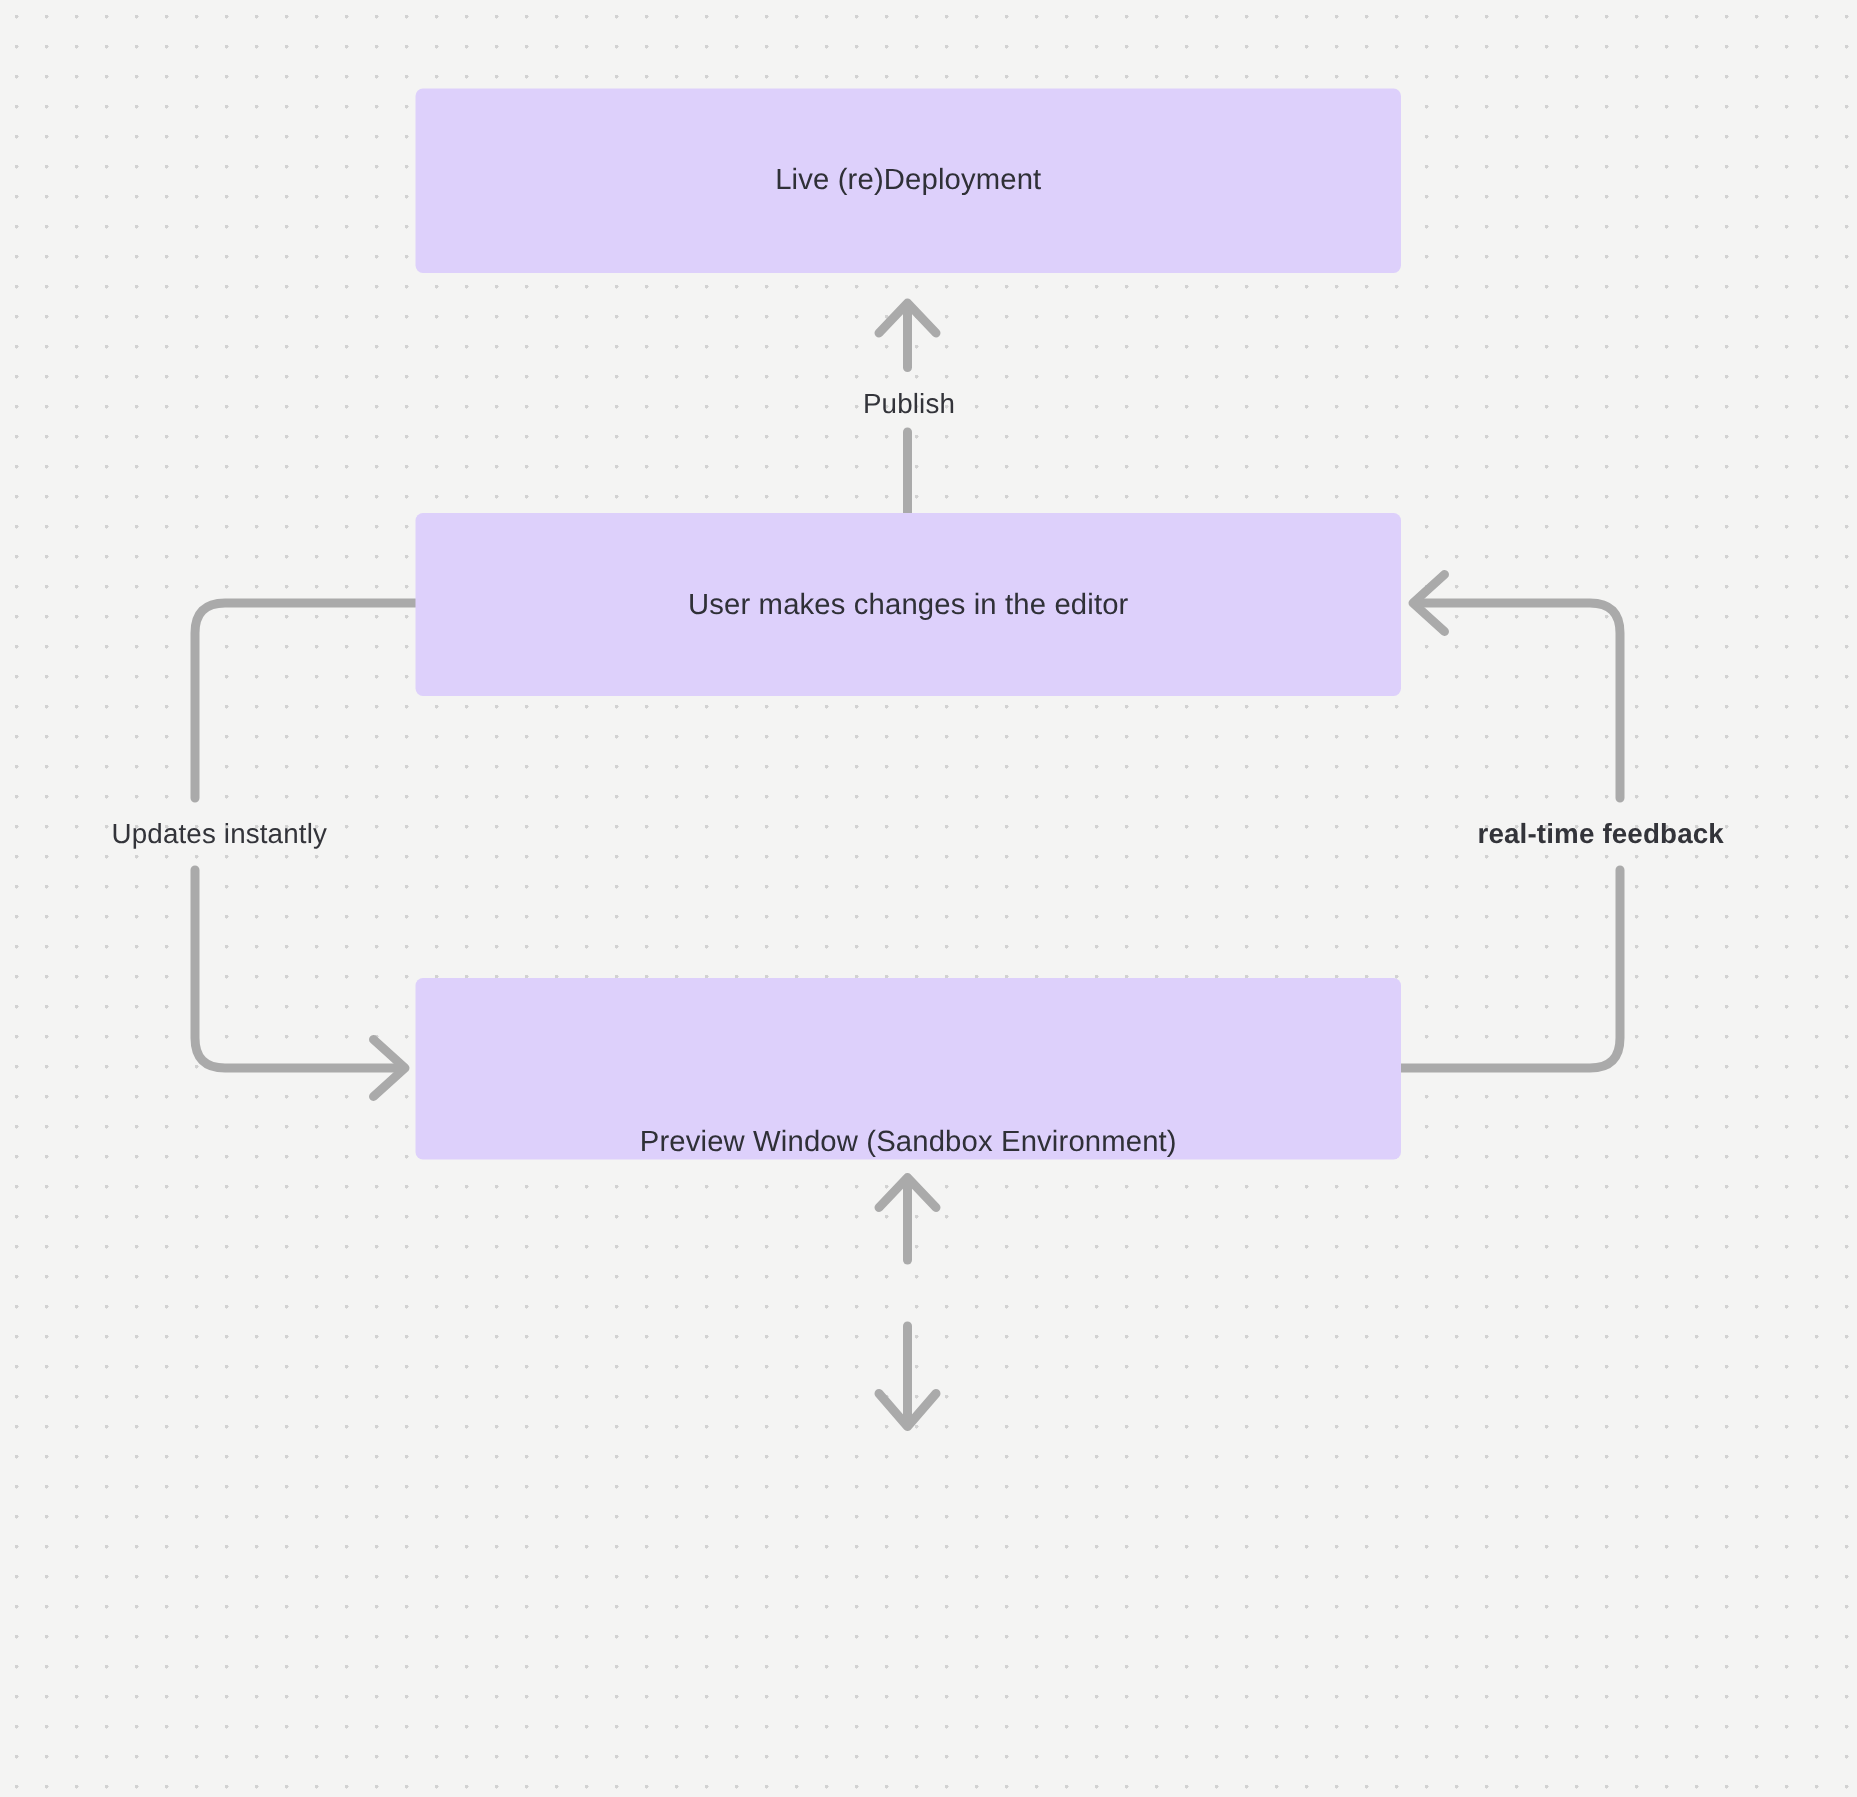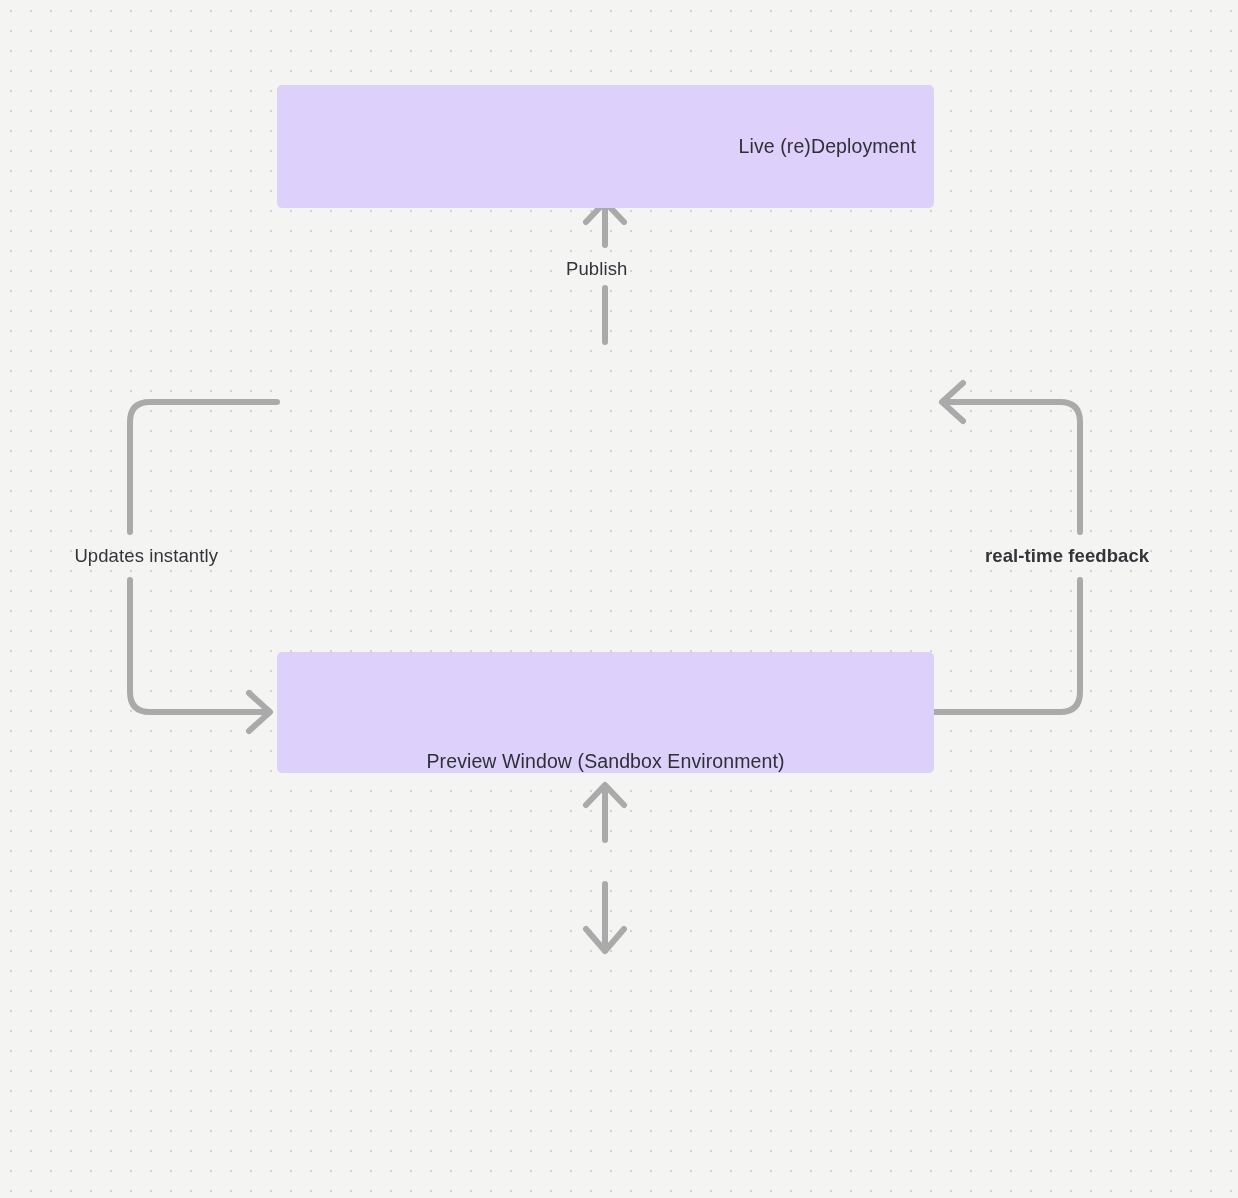--- a/index.html
+++ b/index.html
@@ -55,25 +55,25 @@
     white-space: nowrap;
   }
 
   .edge-label {
     position: absolute;
     font-size: 18.5px;
     line-height: 1.2;
     color: #33343a;
     letter-spacing: 0.1px;
     white-space: nowrap;
-    text-align: left;
+    text-align: center;
   }
 
   
-  #node-live        { left: 277px; top: 85px;  width: 657px; height: 123px; justify-content: flex-end; }
+  #node-live        { left: 277px; top: 59px;  width: 657px; height: 123px; }
   #node-user        { left: 277px; top: 342px; width: 657px; height: 122px; }
   #node-preview     { left: 277px; top: 652px; width: 657px; height: 121px; align-items: flex-end; }
   #node-dev         { left: 277px; top: 960px; width: 657px; height: 121px; }
 
   
   #label-publish    { left: 566px; top: 258px; width: 80px; }
   #label-updates    { left: 48px;  top: 545px; width: 170px; text-align: right;}
   #label-realtime   { left: 985px; top: 545px; width: 190px; text-align: left; font-weight: bold;}
   #label-spun       { left: 414px; top: 855px; width: 382px; }
 </style>
@@ -107,20 +107,23 @@
       <path d="M 586 805 L 605 785 L 624 805" stroke="#aaaaaa" stroke-width="6" stroke-linecap="round" stroke-linejoin="round" fill="none"></path>
       <path d="M 605 884 L 605 950" stroke="#aaaaaa" stroke-width="6" stroke-linecap="round" fill="none"></path>
       <path d="M 586 929 L 605 951 L 624 929" stroke="#aaaaaa" stroke-width="6" stroke-linecap="round" stroke-linejoin="round" fill="none"></path>
     </g>
   </svg>
 
   <div class="node" id="node-live">
     <span class="node-label">Live (re)Deployment</span>
   </div>
 
+  <div class="node" id="node-user">
+    <span class="node-label">User makes changes in the editor</span>
+  </div>
 
   <div class="node" id="node-preview">
     <span class="node-label">Preview Window (Sandbox Environment)</span>
   </div>
 
 
   <div class="edge-label" id="label-publish">Publish</div>
   <div class="edge-label" id="label-updates">Updates instantly</div>
   <div class="edge-label" id="label-realtime">real-time feedback</div>
 

